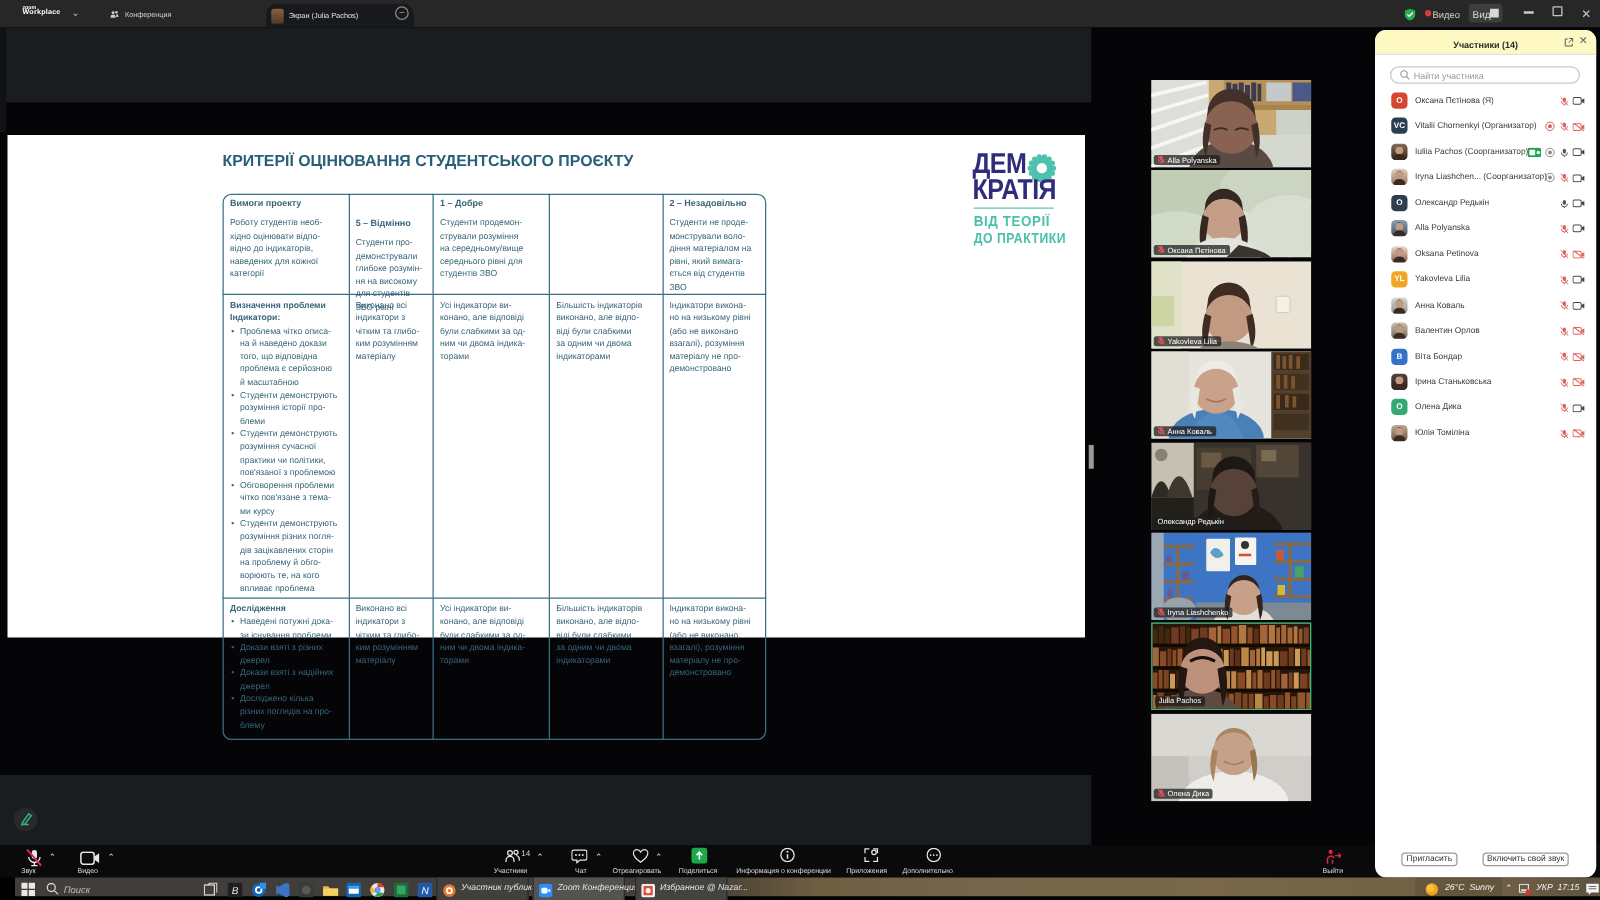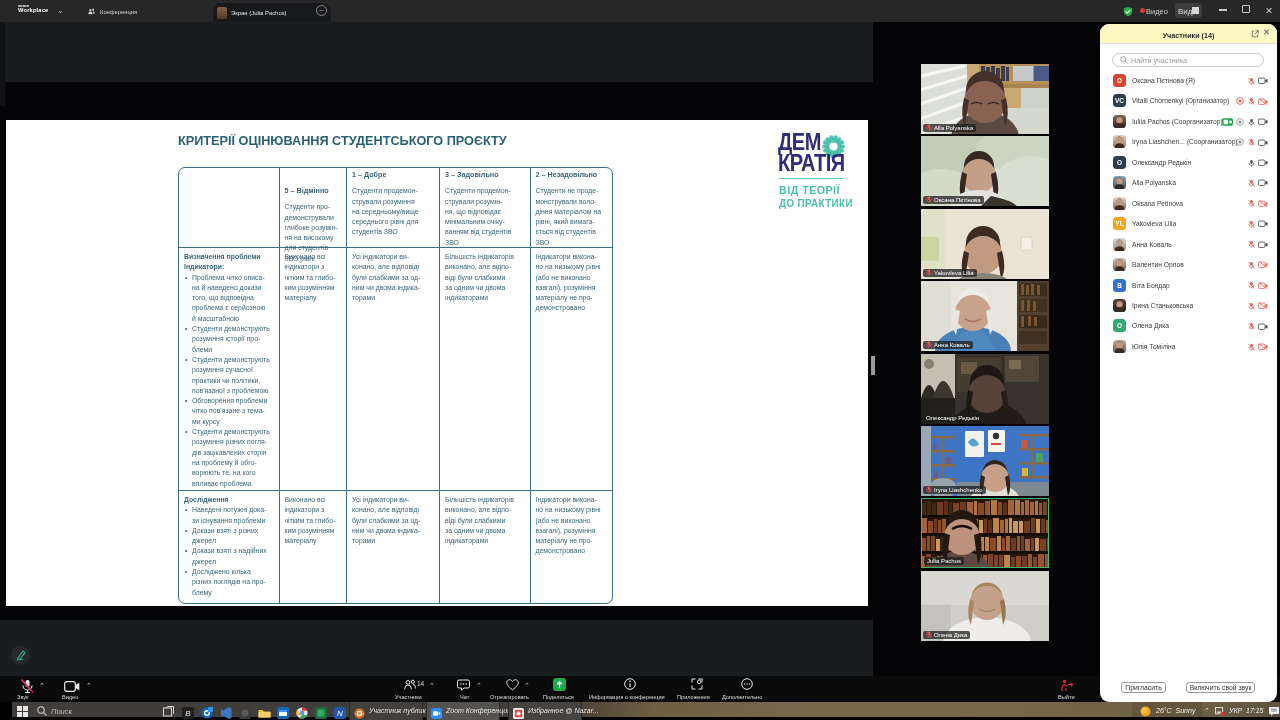--- a/index.html
+++ b/index.html
@@ -13,21 +13,21 @@
   #zoomlogo .z1 { font-size:4.2px; font-weight:bold; display:block; }
   #zoomlogo .z2 { font-size:5.7px; font-weight:bold; display:block; letter-spacing:0.2px; }
   .chev { color:#b9b9b9; font-size:8px; }
   #conftab { left:88px; top:7.5px; color:#cfcfcf; font-size:5.8px; }
   #scrtab { left:213px; top:3px; width:118px; height:19px; background:#17191c; border-radius:8px 8px 0 0; color:#e3e3e3; font-size:5.9px; }
 
   
   #stage { left:0; top:22px; width:1280px; height:680px; background:#050507; }
   #grayTop { left:0; top:0; width:873px; height:60px; background:#1a1d20; }
   #grayBot { left:0; top:598px; width:873px; height:56px; background:#1a1d20; }
-  #page { left:6px; top:98px; width:862px; height:486px; background:#ffffff; }
+  #page { left:6px; top:86px; width:862px; height:402px; background:#ffffff; }
   #scrollthumb { left:871px; top:334px; width:3.5px; height:19px; background:#9a9a9a; }
   #pencil { left:11px; top:624px; width:19px; height:19px; border-radius:50%; background:#27292c; }
 
   
   #doctitle { left:172px; top:13.5px; font-size:12.7px; font-weight:bold; color:#2a6077; letter-spacing:0; }
   #tbl { left:172px; top:47px; width:435px; height:437px; color:#376579; }
   #tbl .cell { position:absolute; font-size:6.9px; line-height:10.3px; }
   #tbl .b { font-weight:bold; }
   #tbl .hdr { font-weight:bold; font-size:7.2px; }
   .tline { position:absolute; background:#3a7086; }
@@ -128,31 +128,31 @@
 <div style="position:absolute; left:1px; top:64px; color:#49c0ab; font-weight:bold; font-size:11.5px; line-height:1; letter-spacing:0.5px; transform:scaleX(0.85); transform-origin:0 0; white-space:nowrap;">ДО ПРАКТИКИ</div>
 </div>
     <div id="tbl" class="abs">
 <div style="position:absolute; left:0; top:0; width:435px; height:437px; border:1px solid #3a7086; border-radius:7px;"></div>
 <div class="tline" style="left:100.5px; top:0; width:1px; height:437px;"></div>
 <div class="tline" style="left:168px; top:0; width:1px; height:437px;"></div>
 <div class="tline" style="left:261px; top:0; width:1px; height:437px;"></div>
 <div class="tline" style="left:351.5px; top:0; width:1px; height:437px;"></div>
 <div class="tline" style="left:0; top:80px; width:435px; height:1px;"></div>
 <div class="tline" style="left:0; top:323px; width:435px; height:1px;"></div>
+<div class="cell" style="left:6px; top:3px; width:89.5px;">
+          <div class="hdr">Вимоги проекту</div>
+          <div style="margin-top:6px;">Роботу студентів необ-<br>хідно оцінювати відпо-<br>відно до індикаторів,<br>наведених для кожної<br>категорії</div>
+        </div>
 <div class="cell" style="left:106.5px; top:3px; width:56.5px;margin-top:16px;">
           <div class="hdr">5 – Відмінно</div>
           <div style="margin-top:6px;">Студенти про-<br>демонстрували<br>глибоке розумін-<br>ня на високому<br>для студентів<br>ЗВО рівні</div>
         </div>
 <div class="cell" style="left:174px; top:3px; width:82px;">
           <div class="hdr">1 – Добре</div>
           <div style="margin-top:6px;">Студенти продемон-<br>стрували розуміння<br>на середньому/вище<br>середнього рівні для<br>студентів ЗВО</div>
-        </div>
-<div class="cell" style="left:267px; top:3px; width:79.5px;">
-          <div class="hdr">3 – Задовільно</div>
-          <div style="margin-top:6px;">Студенти продемон-<br>стрували розумін-<br>ня, що відповідає<br>мінімальним очіку-<br>ванням від студентів<br>ЗВО</div>
         </div>
 <div class="cell" style="left:357.5px; top:3px; width:72.5px;">
           <div class="hdr">2 – Незадовільно</div>
           <div style="margin-top:6px;">Студенти не проде-<br>монстрували воло-<br>діння матеріалом на<br>рівні, який вимага-<br>ється від студентів<br>ЗВО</div>
         </div>
 <div class="cell" style="left:6px; top:85px; width:89.5px;">
           <div class="b">Визначення проблеми<br>Індикатори:</div>
           <ul>
             <li>Проблема чітко описа-<br>на й наведено докази<br>того, що відповідна<br>проблема є серйозною<br>й масштабною</li>
             <li>Студенти демонструють<br>розуміння історії про-<br>блеми</li>

